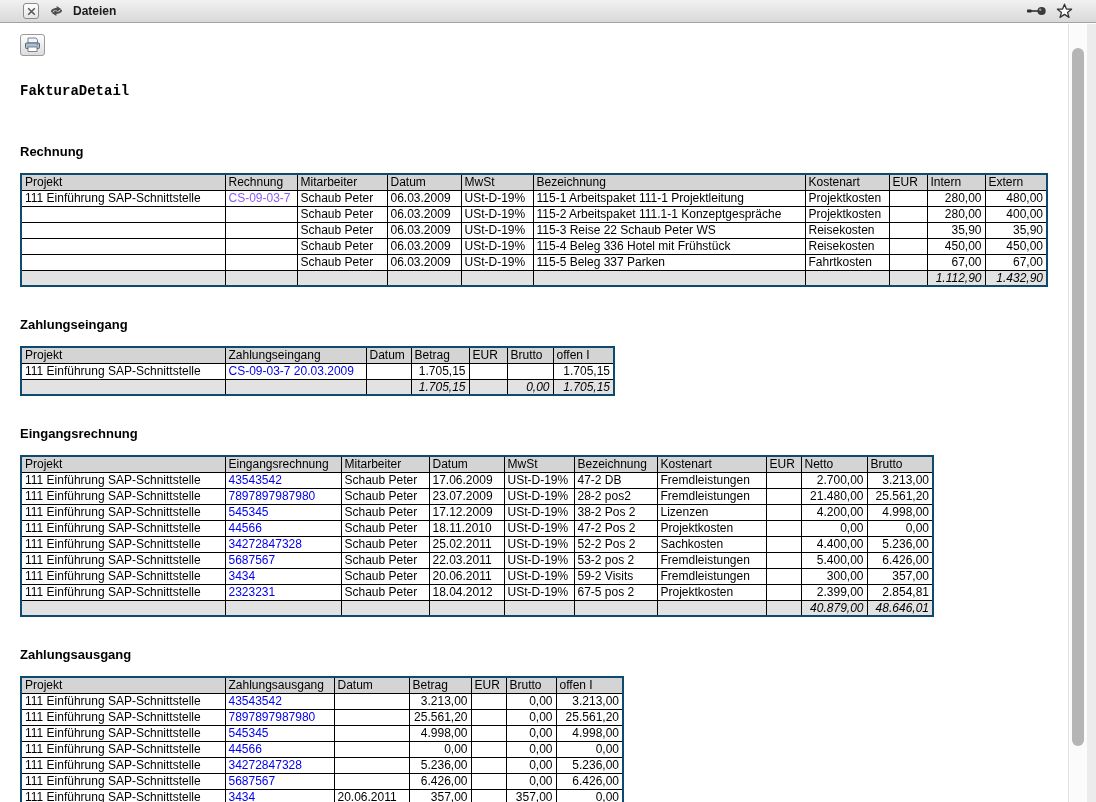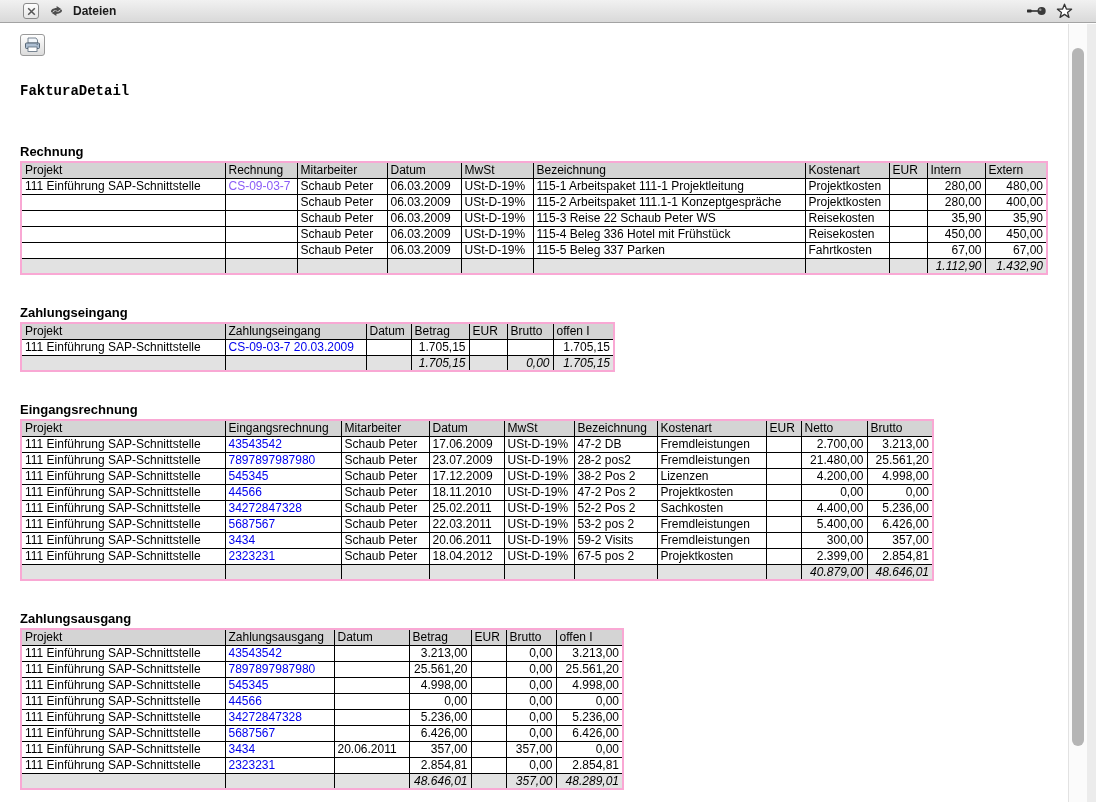--- a/index.html
+++ b/index.html
@@ -35,21 +35,21 @@
     border:1px solid #9a9a9a; border-radius:3px;
     background:linear-gradient(#ffffff,#dcdcdc);
     display:flex; align-items:center; justify-content:center; padding:0; cursor:pointer;
   }
   .page-title{ font-size:14px; font-weight:bold; margin:27px 0 0 0;font-family:Liberation Mono, monospace; }
   h2.section-heading{ font-size:13px; font-weight:bold; margin:30px 0 2px 0; }
   .section-rechnung h2.section-heading{ margin-top:45px; }
   
   table.rpt{
     border-collapse:collapse; table-layout:fixed;
-    border:2px solid #f9a8d4; margin-top:2px;
+    border:2px solid #0c4a6e; margin-top:14px;
   }
   table.rpt th, table.rpt td{
     border:1px solid #000; height:16px; padding:0 3px;
     font-size:12px; font-weight:normal; text-align:left;
     white-space:nowrap; overflow:hidden;
   }
   table.rpt th{ background:#d4d4d4; }
   table.rpt td.num{ text-align:right; }
   table.rpt tr.total-row td{ background:#e2e2e2; font-style:italic; }
   table.rpt a{ text-decoration:none; cursor:pointer; }

